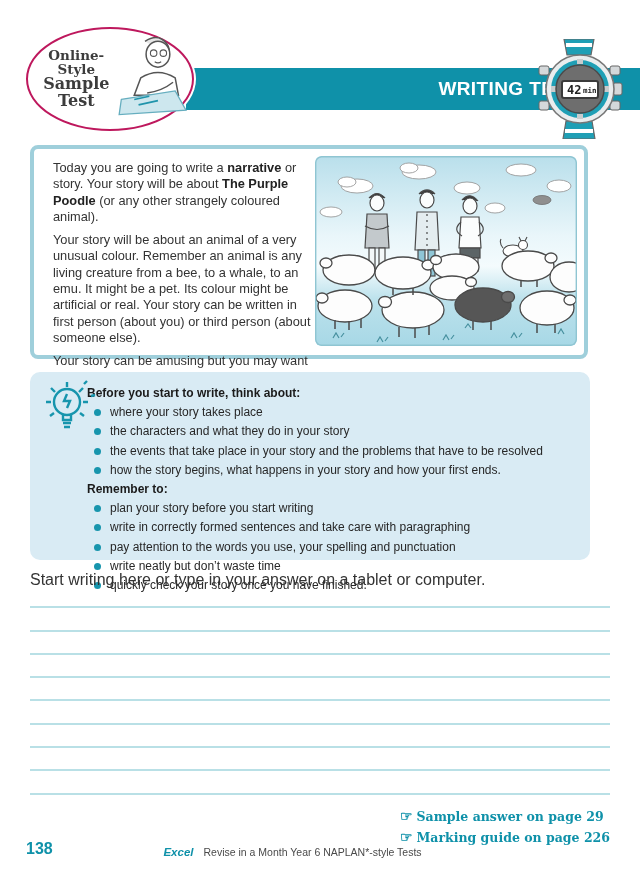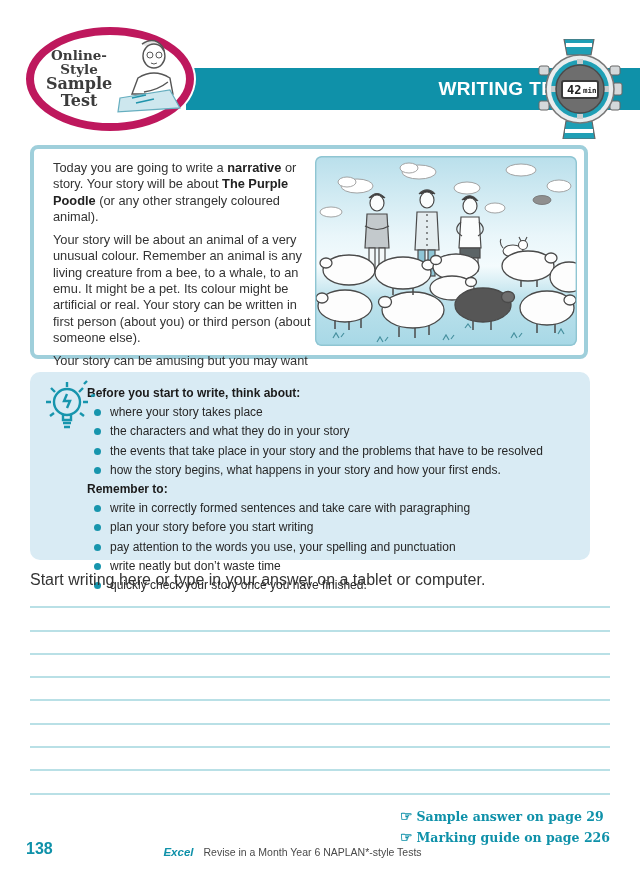--- a/index.html
+++ b/index.html
@@ -10,21 +10,21 @@
   }
   
   .banner {
     position:absolute; left:186px; top:68px; right:0; height:42px;
     background:#0f91a9; display:flex; align-items:center; justify-content:flex-end;
     padding-right:44px;
   }
   .banner-title { color:#ffffff; font-size:19px; font-weight:bold; letter-spacing:0.4px; }
   .badge {
     position:absolute; left:26px; top:27px; width:168px; height:104px;
-    background:#ffffff; border:8px solid #be185d; border-radius:50%;
+    background:#ffffff; border:2px solid #be185d; border-radius:50%;
     box-shadow:0 0 0 2px #ffffff; display:flex; align-items:center; z-index:3;
   }
   .badge-text {
     width:54%; text-align:center; font-family:"DejaVu Serif", serif;
     font-weight:bold; color:#3c3c3c; line-height:1.05; padding-left:8px;
   }
   .badge-text .t1,.badge-text .t2 { font-size:13.5px; display:block; }
   .badge-text .t3,.badge-text .t4 { font-size:16px; display:block; }
   .badge-art { width:46%; height:100%; }
   .watch { position:absolute; left:536px; top:39px; width:88px; height:100px; z-index:4; }
@@ -252,22 +252,22 @@
     <div class="tip-content">
       <div class="tip-heading">Before you start to write, think about:</div>
       <ul>
         <li>where your story takes place</li>
         <li>the characters and what they do in your story</li>
         <li>the events that take place in your story and the problems that have to be resolved</li>
         <li>how the story begins, what happens in your story and how your first ends.</li>
       </ul>
       <div class="tip-heading">Remember to:</div>
       <ul>
+        <li>plan your story before you start writing</li>
         <li>write in correctly formed sentences and take care with paragraphing</li>
-        <li>plan your story before you start writing</li>
         <li>pay attention to the words you use, your spelling and punctuation</li>
         <li>write neatly but don’t waste time</li>
         <li>quickly check your story once you have finished.</li>
       </ul>
     </div>
   </div>
 
   <div class="prompt">Start writing here or type in your answer on a tablet or computer.</div>
   <div class="writing-lines">
       <div class="wline"></div>

